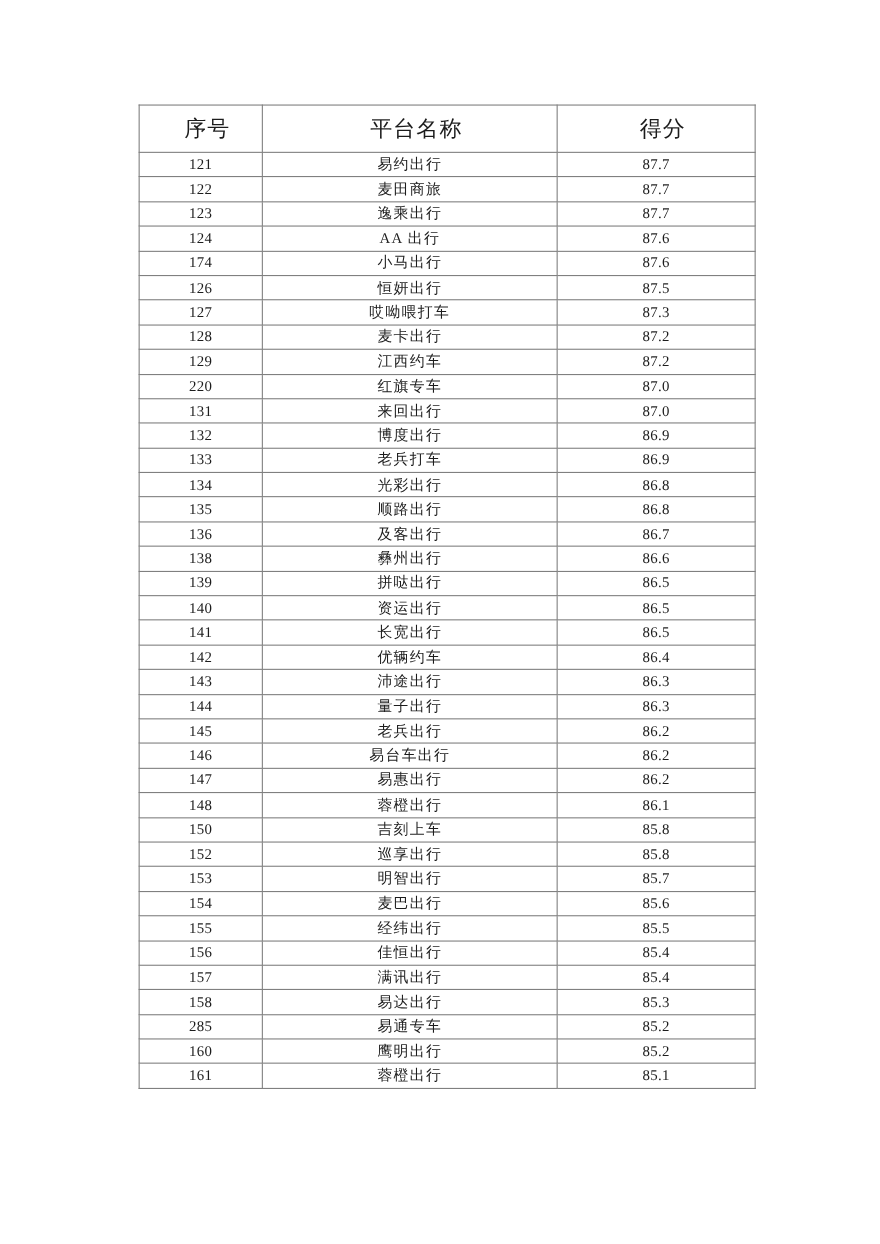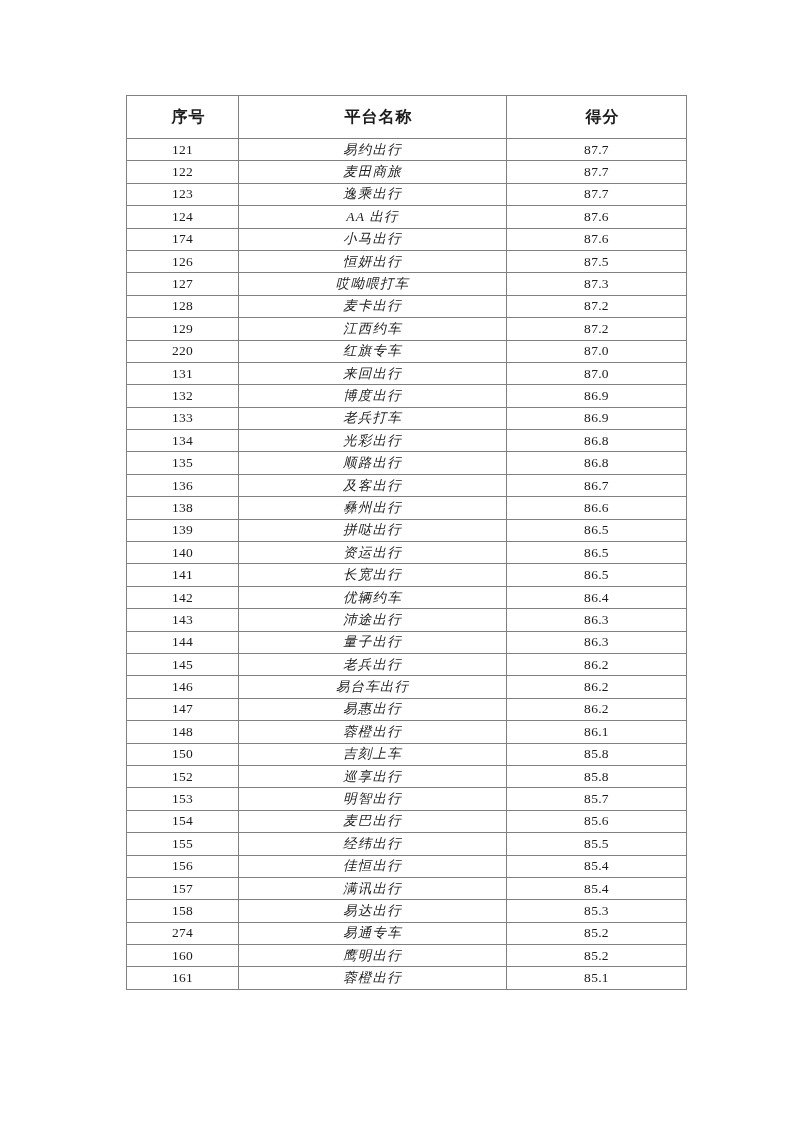--- a/index.html
+++ b/index.html
@@ -41,38 +41,37 @@
   table.rank-table th,
   table.rank-table td {
     border: 1px solid #808080;
     text-align: center;
     vertical-align: middle;
     padding: 0;
     color: #1c1c1c;
   }
   table.rank-table thead th {
     height: 42px;
-    font-weight: bold;
-    font-size: 16px;
+    font-weight: normal;
+    font-size: 20px;
     letter-spacing: 1px;
     padding-left: 12px;
   }
   table.rank-table tbody td {
     height: 21.4px;
     font-weight: normal;
     font-size: 13.5px;
   }
   td.cell-index, td.cell-score {
     font-family: "Liberation Serif", "DejaVu Serif", serif;
     letter-spacing: 0.3px;
   }
   td.cell-name {
     font-family: "Liberation Serif", "DejaVu Serif", serif;
     letter-spacing: 1.2px;
-    font-style: italic;
   }
 </style>
 </head>
 <body>
 
 <div class="page">
   <div class="table-wrap">
     <table class="rank-table">
       <colgroup>
         <col class="c-index">
@@ -256,21 +255,21 @@
             <td class="cell-index">157</td>
             <td class="cell-name">满讯出行</td>
             <td class="cell-score">85.4</td>
           </tr>
           <tr>
             <td class="cell-index">158</td>
             <td class="cell-name">易达出行</td>
             <td class="cell-score">85.3</td>
           </tr>
           <tr>
-            <td class="cell-index">274</td>
+            <td class="cell-index">285</td>
             <td class="cell-name">易通专车</td>
             <td class="cell-score">85.2</td>
           </tr>
           <tr>
             <td class="cell-index">160</td>
             <td class="cell-name">鹰明出行</td>
             <td class="cell-score">85.2</td>
           </tr>
           <tr>
             <td class="cell-index">161</td>

